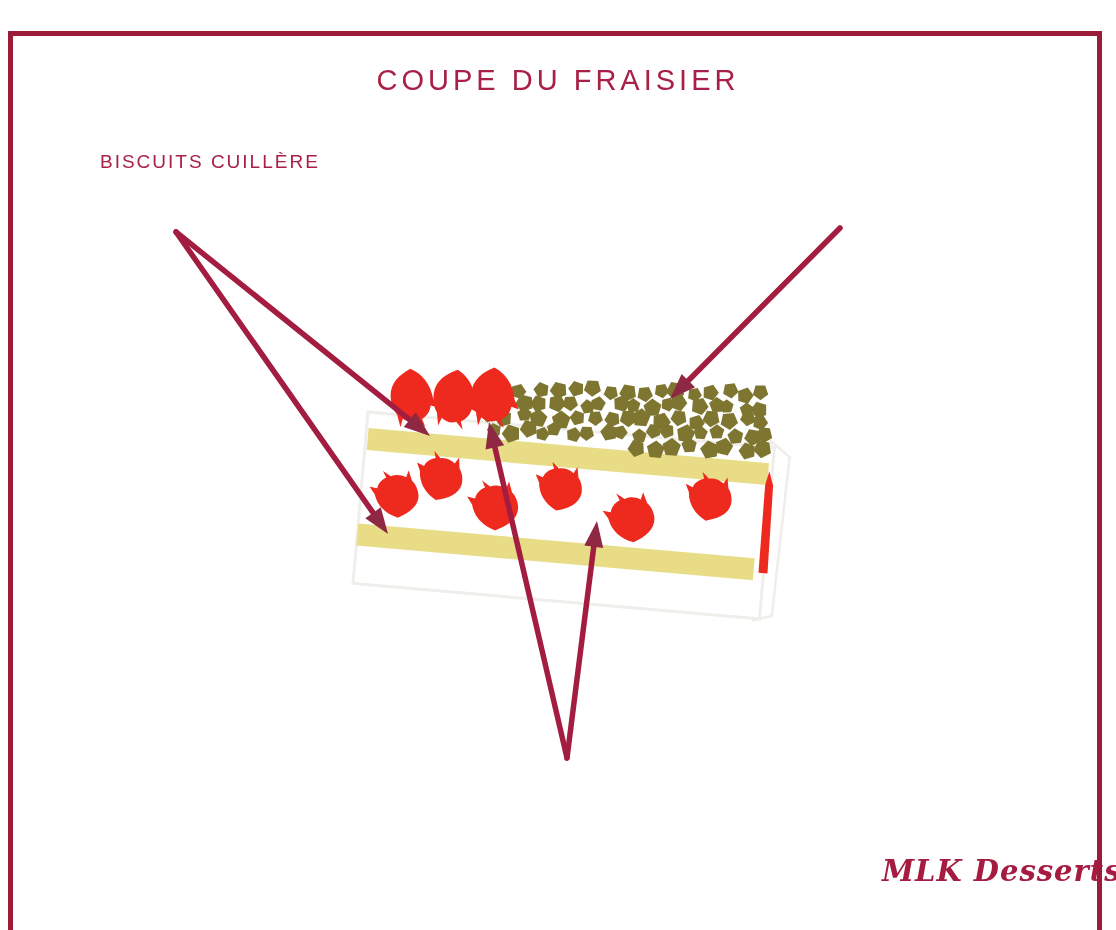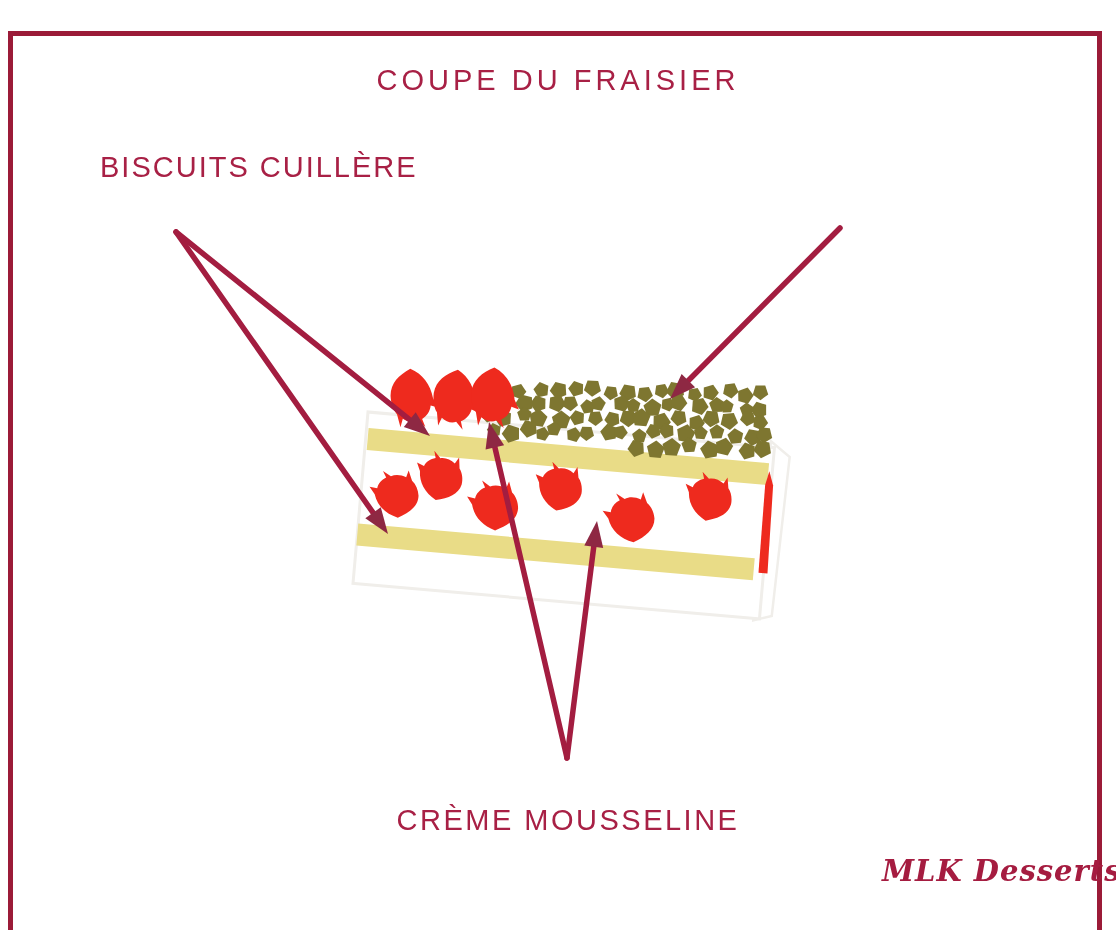--- a/index.html
+++ b/index.html
@@ -3,21 +3,21 @@
 <meta charset="utf-8">
 <style>
   html,body{margin:0;padding:0;background:#ffffff;}
   .poster{position:relative;width:1116px;height:930px;background:#ffffff;overflow:hidden;
           font-family:"Liberation Sans", sans-serif;margin-top:20px;}
   .frame{position:absolute;left:8px;top:11px;right:14px;bottom:14px;
          border:5px solid #9b1b38;pointer-events:none;}
   svg.canvas{position:absolute;left:0;top:0;width:1116px;height:930px;}
   .txt{position:absolute;color:#a82045;white-space:nowrap;}
   .title{top:44px;left:0;right:0;text-align:center;font-size:29px;letter-spacing:4px;font-weight:500;}
-  .lbl{font-size:29px;letter-spacing:2px;font-weight:500;}
+  .lbl{font-size:19px;letter-spacing:2px;font-weight:500;}
   .lbl-biscuits{left:100px;top:131px;}
   .lbl-pistaches{left:644px;top:131px;letter-spacing:1.5px;}
   .lbl-creme{left:568px;top:784px;transform:translateX(-50%);letter-spacing:2.5px;}
   .signature{left:882px;top:834px;font-size:29px;font-style:italic;font-weight:bold;
              font-family:"DejaVu Serif", serif;letter-spacing:1px;color:#a51c40;}
 </style>
 </head>
 <body>
 
 <div class="poster">
@@ -126,16 +126,15 @@
       <polygon points="597,501 603.2,528.0 584.3,525.6" fill="#8e2843"></polygon>
     </svg>
 
   <div class="frame"></div>
 
   <div class="txt title">COUPE DU FRAISIER</div>
 
   <div class="txt lbl lbl-biscuits">BISCUITS CUILLÈRE</div>
 
 
-  <div class="txt lbl lbl-creme">CRÈME MOUSSELINE</div>
 
   <div class="txt signature">MLK Desserts</div>
 </div>
 
 </body></html>

